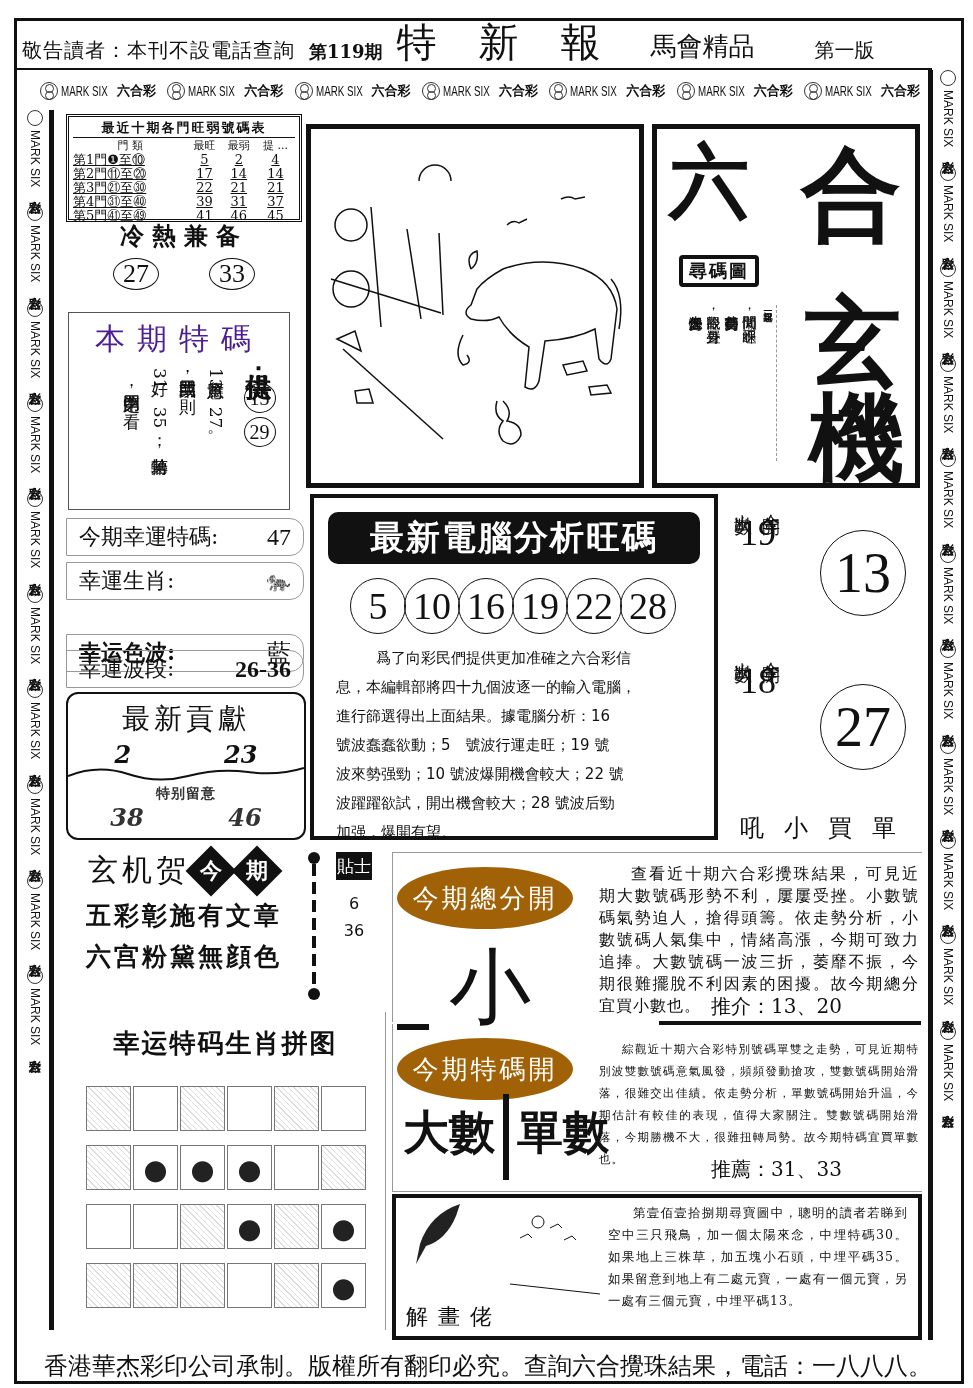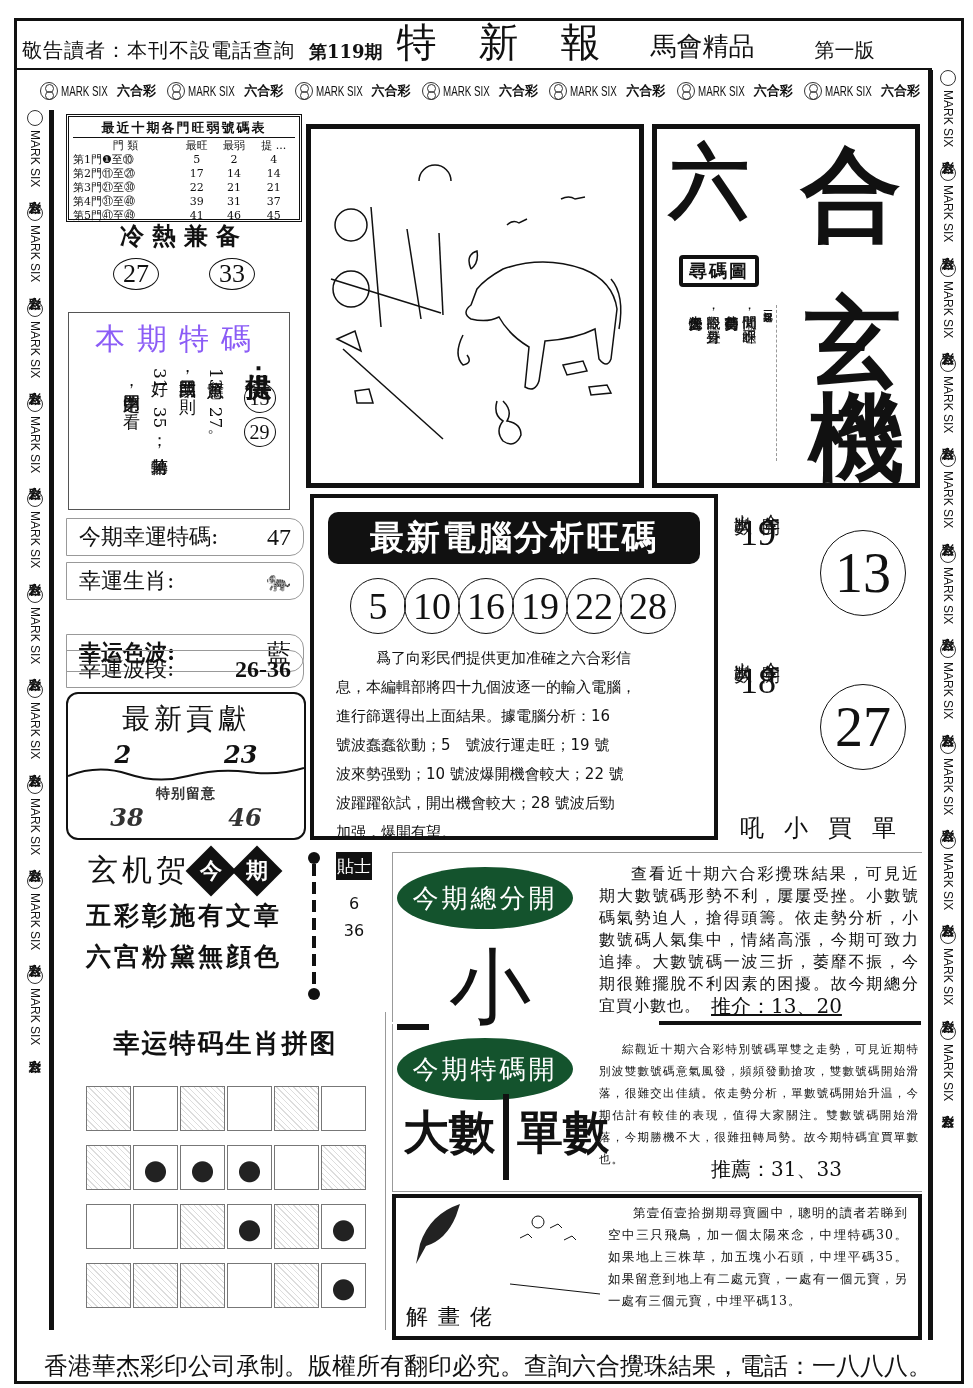--- a/index.html
+++ b/index.html
@@ -31,31 +31,31 @@
   .mark-strip-vert .v-item .flower { width: 16px; height: 16px; border: 1px solid #333; border-radius: 50%; }
   .mark-strip-vert .v-item .cn { font-weight: 900; }
   .left-strip { left: 20px; top: 110px; height: 1220px; border-right: 5px solid #111; }
   .right-strip { left: 928px; top: 70px; height: 1270px; border-left: 5px solid #111; }
 
   
   .ten-table { left: 66px; top: 114px; width: 236px; height: 108px; border: 3px double #111; padding: 2px 4px; font-size: 11px; }
   .ten-table .ttl { text-align: center; font-weight: bold; font-size: 13px; font-family: "DejaVu Sans", sans-serif; border-bottom: 1px solid #111; letter-spacing: 2px; }
   .ten-table table { width: 100%; border-collapse: collapse; }
   .ten-table th { font-weight: normal; font-size: 11px; }
-  .ten-table td { text-align: center; font-size: 11px; line-height: 14px; }
+  .ten-table td { text-align: center; font-size: 13px; line-height: 14px; text-decoration: underline; }
   .ten-table td.door { text-align: left; white-space: nowrap; }
 
   .hot-cold { left: 66px; top: 220px; width: 236px; text-align: center; }
   .hot-cold .h { font-size: 24px; font-weight: 900; letter-spacing: 8px; }
   .hot-cold .nums { display: flex; justify-content: center; gap: 50px; margin-top: 6px; }
   .circle { display: inline-flex; align-items: center; justify-content: center; border: 1.5px solid #111; border-radius: 50%; font-family: "Liberation Serif", serif; }
   .hot-cold .circle { width: 46px; height: 32px; font-size: 26px; }
 
   .special-box { left: 68px; top: 312px; width: 222px; height: 198px; border: 1px solid #555; padding: 4px; }
-  .special-box .ghost { font-size: 30px; color: #8b5cf6; letter-spacing: 12px; text-align: center; margin-top: 2px; font-weight: 300; }
+  .special-box .ghost { font-size: 30px; color: #4c1d95; letter-spacing: 12px; text-align: center; margin-top: 2px; font-weight: 300; }
   .special-box .cols { display: flex; flex-direction: row-reverse; gap: 10px; margin-top: 8px; padding-right: 6px; }
   .special-box .col { writing-mode: vertical-rl; font-size: 17px; line-height: 18px; letter-spacing: 0px; }
   .special-box .provide { position: absolute; right: 12px; top: 40px; display: flex; flex-direction: column; align-items: center; gap: 4px; }
   .special-box .provide .p { writing-mode: vertical-rl; font-size: 26px; font-weight: bold; }
   .special-box .provide .circle { width: 32px; height: 30px; font-size: 20px; }
 
   .luck-row { left: 66px; width: 238px; height: 38px; border: 1px solid #999; border-radius: 0 14px 14px 0; display: flex; align-items: center; justify-content: space-between; padding: 0 12px; font-size: 22px; }
   .luck-row .v { font-family: "Liberation Serif", serif; font-size: 24px; }
   .luck-row.bold { font-weight: bold; margin-top: 28px; }
 
@@ -100,26 +100,26 @@
 
   .tips-rail { left: 308px; top: 852px; width: 14px; height: 152px; }
   .tips-rail .dot { width: 12px; height: 12px; background: #111; border-radius: 50%; }
   .tips-rail .line { width: 4px; height: 124px; margin-left: 4px; background: repeating-linear-gradient(#111 0 12px, transparent 12px 18px); }
   .tips-box { left: 332px; top: 852px; width: 44px; height: 156px; text-align: center; font-family: "DejaVu Sans", sans-serif; }
   .tips-box .hd { background: #111; color: #fff; font-size: 17px; width: 36px; margin: 0 auto; padding: 2px 0; line-height: 24px; }
   .tips-box .n { font-size: 16px; margin-top: 14px; }
   .tips-box .n2 { font-size: 16px; margin-top: 8px; }
 
   .total-box { left: 392px; top: 852px; width: 530px; height: 170px; border-left: 1px solid #999; border-top: 1px solid #999; }
-  .oval { position: absolute; background: #14532d; color: #fff; border-radius: 50%; display: flex; align-items: center; justify-content: center; font-family: Liberation Mono, monospace; letter-spacing: 3px; text-align: right; }
+  .oval { position: absolute; background: #a16207; color: #fff; border-radius: 50%; display: flex; align-items: center; justify-content: center; font-family: Liberation Mono, monospace; letter-spacing: 3px; text-align: right; }
   .total-box .oval { left: 4px; top: 14px; width: 176px; height: 62px; font-size: 26px; }
   .total-box .big { position: absolute; left: 56px; top: 80px; font-size: 82px; font-family: "DejaVu Serif", serif; }
   .para { position: absolute; font-size: 16px; line-height: 22px; letter-spacing: 1px; text-align: justify; }
   .total-box .para { left: 206px; top: 10px; width: 320px; }
-  .total-box .rec { position: absolute; left: 318px; top: 140px; font-size: 20px; text-decoration: underline; }
+  .total-box .rec { position: absolute; left: 318px; top: 140px; font-size: 20px; }
   .total-box .rule { position: absolute; left: 266px; top: 168px; width: 262px; height: 4px; background: #111; }
 
   .special-pick { left: 392px; top: 1024px; width: 530px; height: 168px; border-left: 1px solid #999; border-bottom: 1px solid #999; }
   .special-pick .bar { position: absolute; left: 4px; top: 0px; width: 32px; height: 6px; background: #111; }
   .special-pick .oval { left: 4px; top: 14px; width: 176px; height: 62px; font-size: 26px; }
   .special-pick .bigs { position: absolute; left: 10px; top: 78px; display: flex; gap: 4px; font-size: 46px; font-weight: 900; font-family: "DejaVu Sans", sans-serif; }
   .special-pick .sep { width: 6px; height: 86px; background: #111; margin: 0 4px; margin-top: -8px; }
   .special-pick .para { left: 206px; top: 14px; width: 320px; font-size: 11.5px; }
   .special-pick .rec { position: absolute; left: 318px; top: 132px; font-size: 20px; }
 

